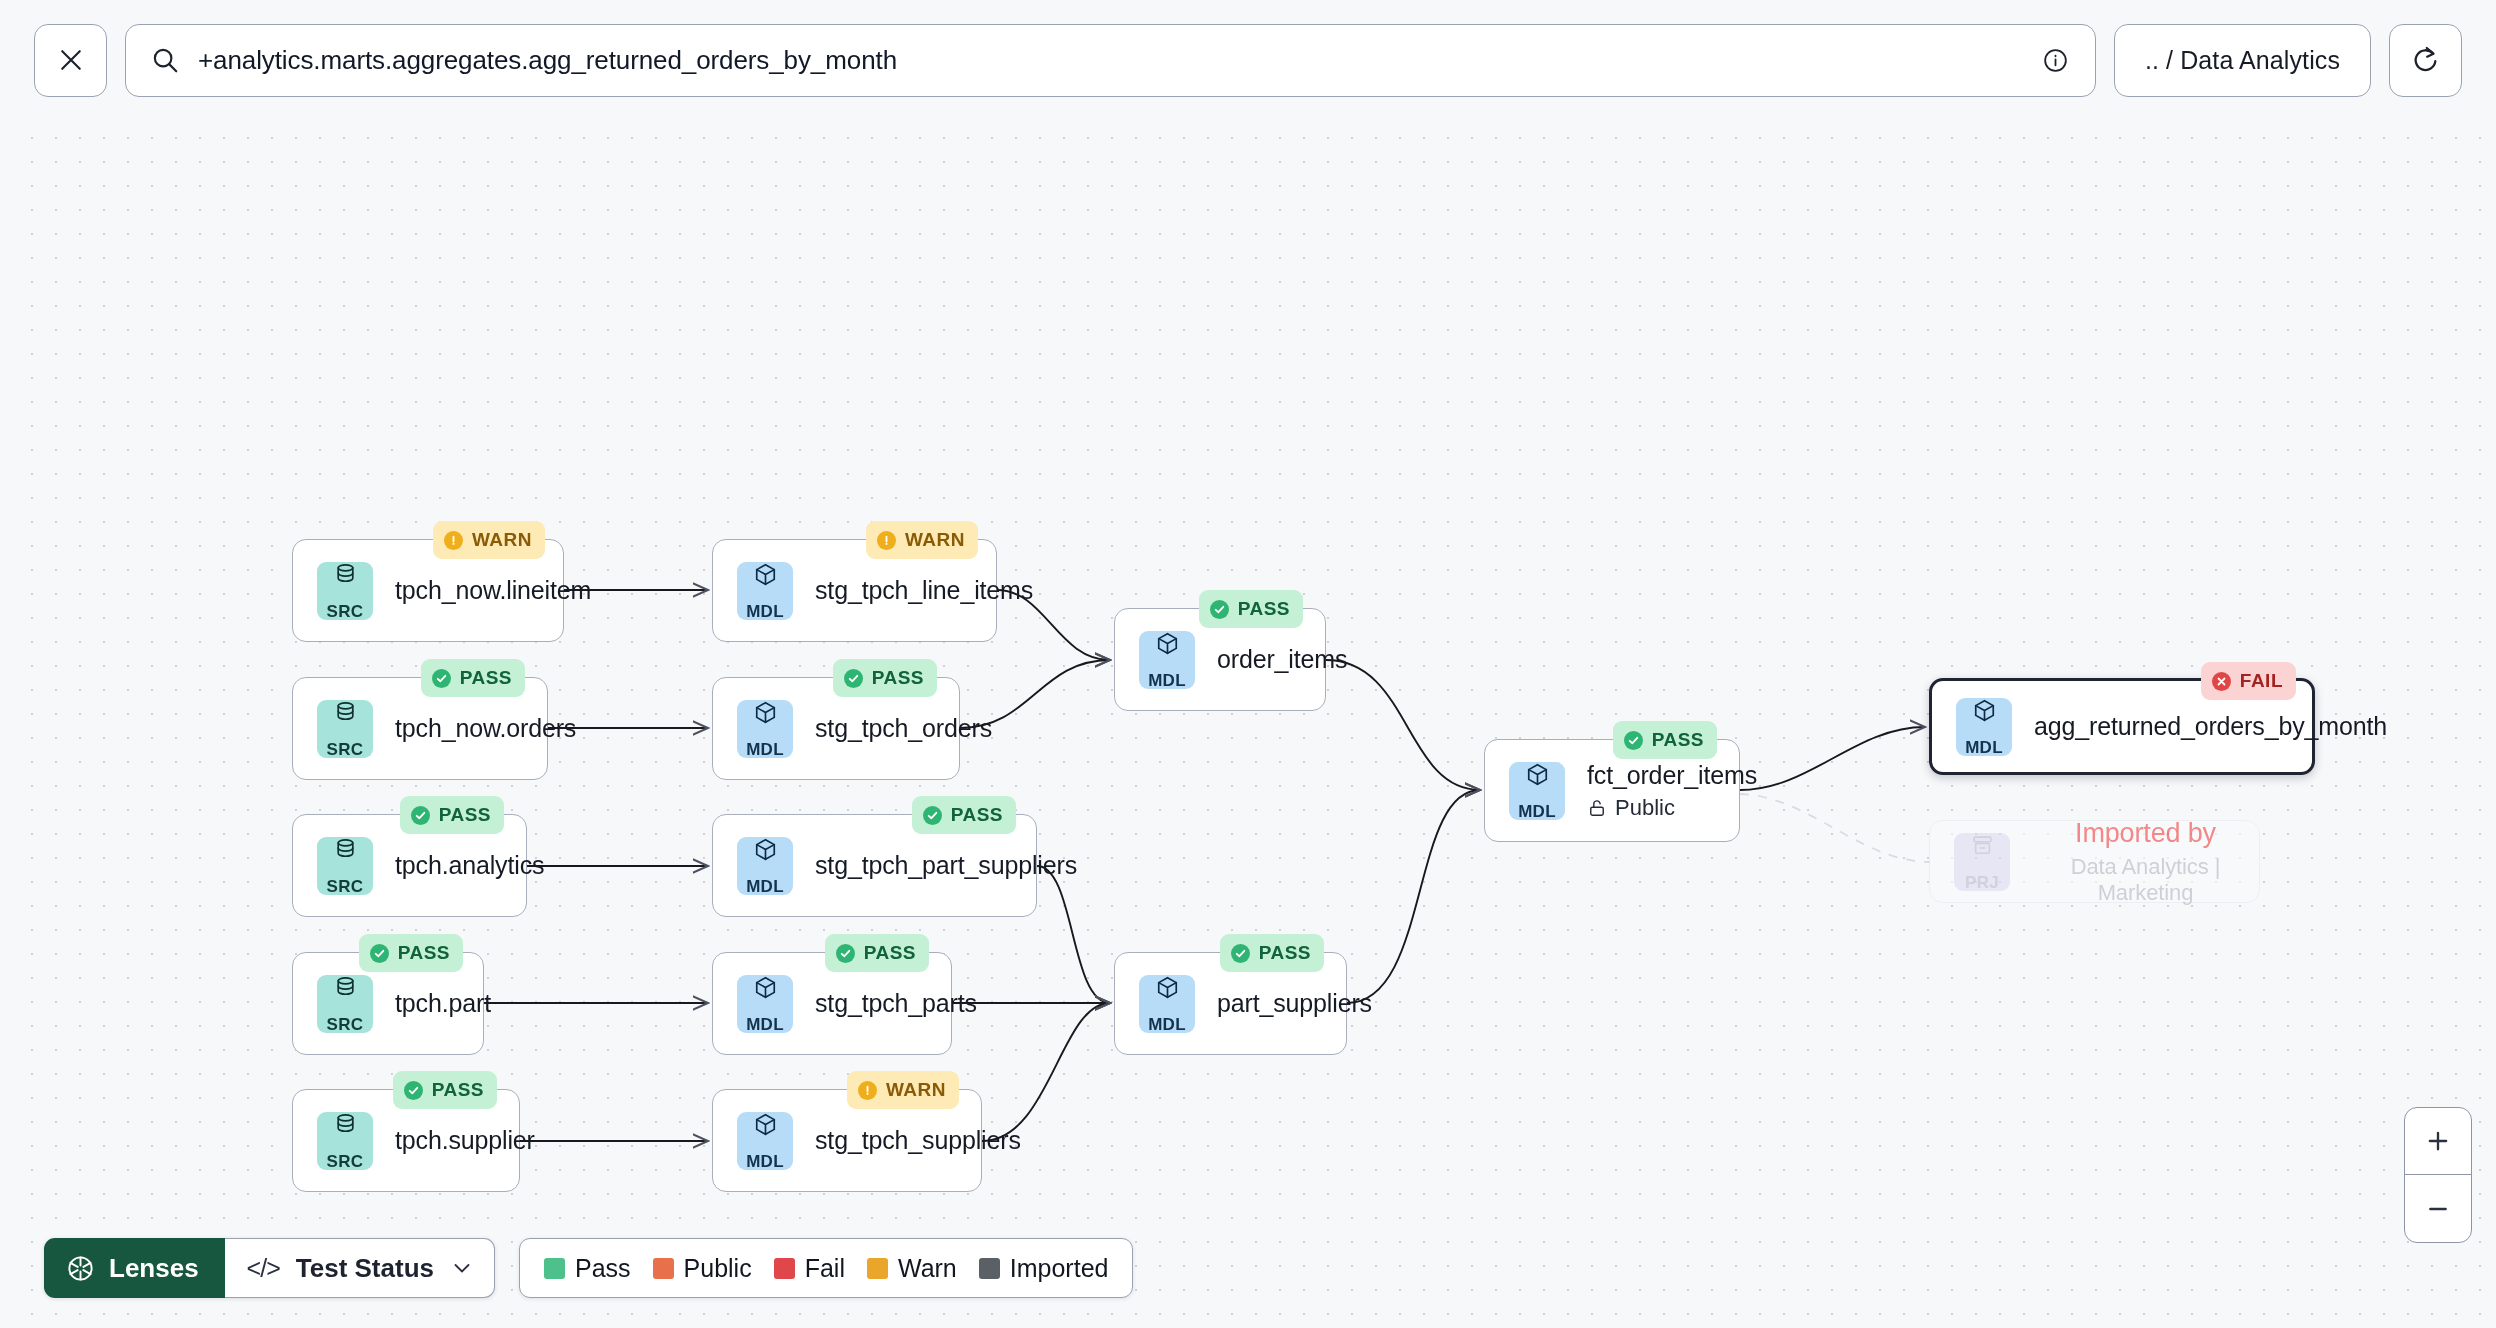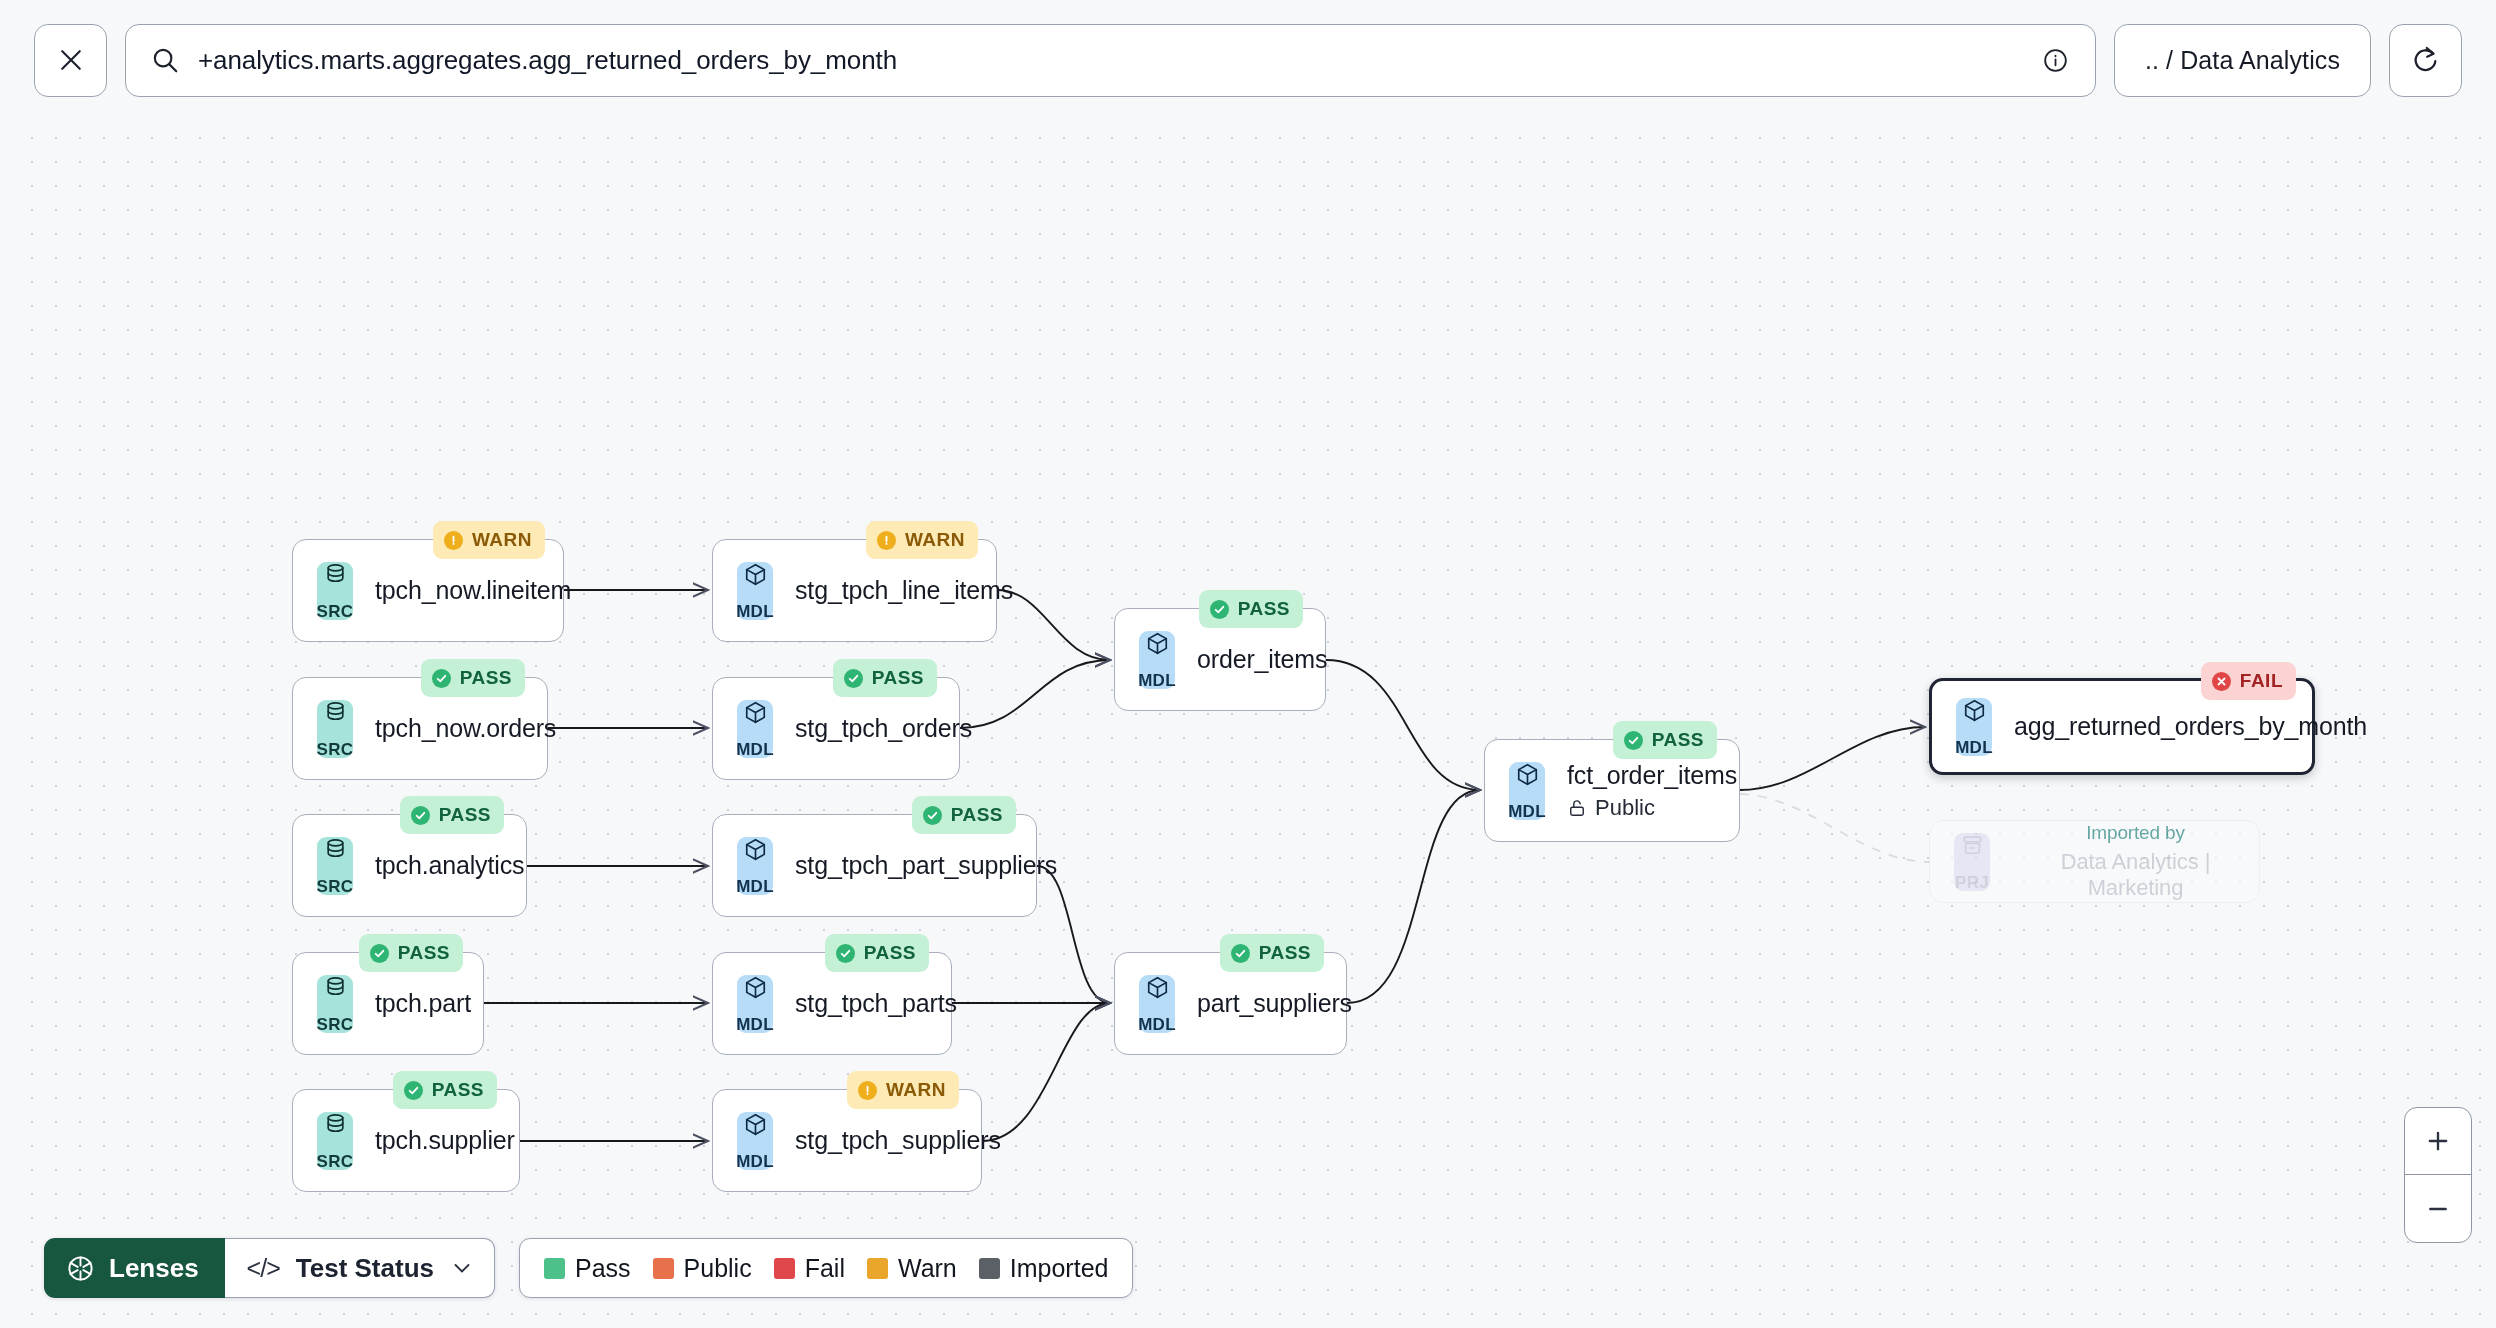--- a/index.html
+++ b/index.html
@@ -107,21 +107,21 @@
   .badge-chip .dot svg { width: 13px; height: 13px; display:block; }
   .badge-pass { background: #c4f0d5; color: #11633c; }
   .badge-pass .dot { background: #2fb573; }
   .badge-warn { background: #fdeab5; color: #8a5a07; }
   .badge-warn .dot { background: #efae1c; }
   .badge-fail { background: #fbd3d3; color: #a32323; }
   .badge-fail .dot { background: #e04646; }
 
   .type-chip {
     flex: 0 0 auto;
-    width: 36px; height: 58px;
+    width: 56px; height: 58px;
     border-radius: 9px;
     display: flex; flex-direction: column;
     align-items: center; justify-content: center;
     gap: 16px;
   }
   .type-chip .glyph { height: 26px; display:flex; align-items:center; }
   .type-chip .glyph svg { width: 25px; height: 25px; display:block; }
   .type-chip .ttxt { font-size: 17px; font-weight: 600; letter-spacing: .3px; line-height: 1; }
   .chip-src { background: #a6e3da; color: #123b3b; }
   .chip-mdl { background: #b7dcf8; color: #12324d; }
@@ -133,21 +133,21 @@
   .node-sub svg { width: 20px; height: 22px; display:block; }
 
   
   .node.ghost {
     border: 1.6px solid #e6e8ee;
     background: #fafbfc;
     opacity: .62;
     z-index: 8;
     cursor: default;
   }
-  .node.ghost .node-title { font-size: 19px; color: #0f766e; }
+  .node.ghost .node-title { font-size: 27px; color: #ef4444; }
   .node.ghost .ghost-sub  { font-size: 22px; color: #b4b8c3; letter-spacing: -0.1px; }
   .node.ghost .type-chip .ttxt { color: #b7bbcb; }
   .node.ghost .type-chip svg { stroke: #b7bbcb; }
 
   
   #bottombar {
     position: absolute;
     left: 34px; bottom: 30px;
     display: flex; align-items: center; gap: 24px;
     z-index: 50;

